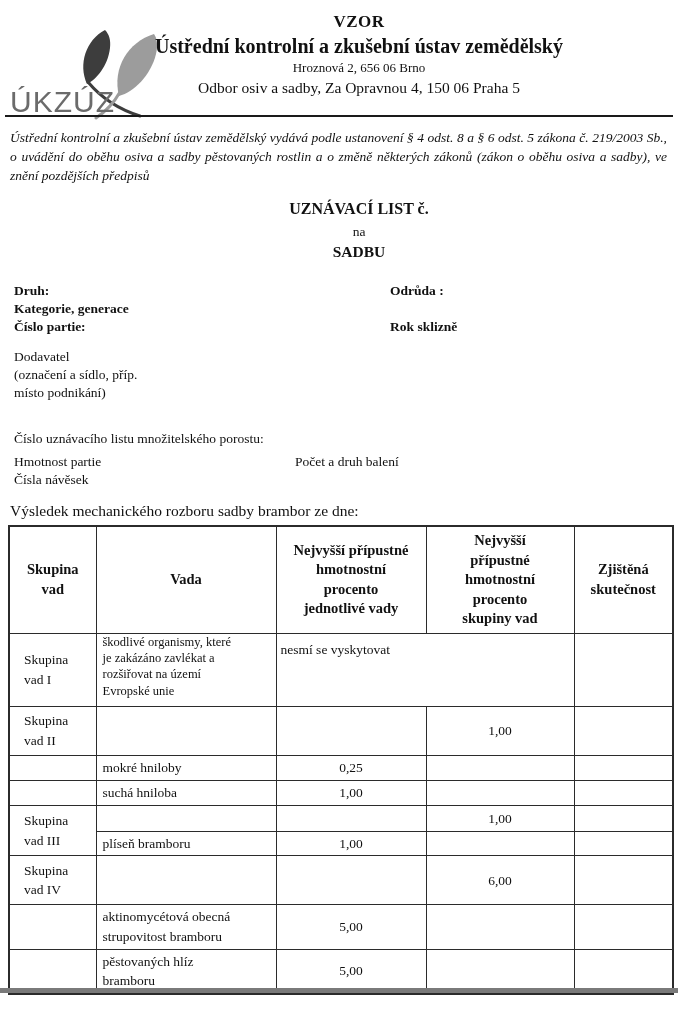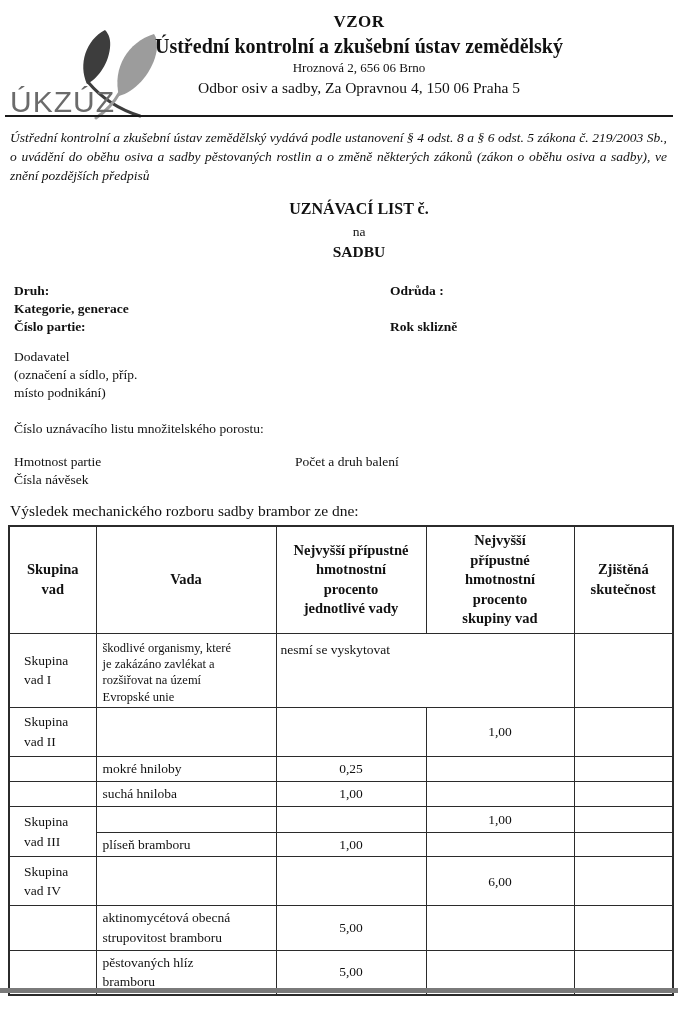--- a/index.html
+++ b/index.html
@@ -36,21 +36,21 @@
     border:1.5px solid #2b2b2b;overflow:hidden;
   }
   table.rozbor{border:2px solid #2b2b2b;}
   th{
     font-weight:bold;font-size:14.5px;text-align:center;vertical-align:middle;
     white-space:pre-line;line-height:1.35;padding:4px 2px;height:95px;
   }
   td{font-size:13.5px;padding:2px 6px;vertical-align:middle;line-height:1.45;}
   td.group{padding-left:14px;}
   td.vada{white-space:pre-line;}
-  td.vada-small{white-space:pre-line;font-size:12.5px;line-height:1.3;vertical-align:top;padding-top:6px;}
+  td.vada-small{white-space:pre-line;font-size:12.5px;line-height:1.3;vertical-align:top;padding-top:0;}
   td.num{text-align:center;}
   td.merged{vertical-align:top;padding-top:6px;padding-left:4px;}
   tr.rh1 td{height:64px;}
   tr.rh2 td{height:44px;}
   tr.rh3 td{height:20px;}
   tr.rh4 td{height:20px;}
   tr.rh5 td{height:21px;}
   tr.rh6 td{height:19px;}
   tr.rh7 td{height:44px;}
   tr.rh8 td{height:37px;}
@@ -88,21 +88,21 @@
   <div class="abs fld b lbl-left" style="top:282px">Druh:</div>
   <div class="abs fld b lbl-left" style="top:300px">Kategorie, generace</div>
   <div class="abs fld b lbl-left" style="top:318px">Číslo partie:</div>
   <div class="abs fld b lbl-right" style="top:282px">Odrůda :</div>
   <div class="abs fld b lbl-right" style="top:318px">Rok sklizně</div>
 
   <div class="abs fld lbl-left" style="top:348px">Dodavatel</div>
   <div class="abs fld lbl-left" style="top:366px">(označení a sídlo, příp.</div>
   <div class="abs fld lbl-left" style="top:384px">místo podnikání)</div>
 
-  <div class="abs fld lbl-left" style="top:420px">Číslo uznávacího listu množitelského porostu:</div>
+  <div class="abs fld lbl-left" style="top:430px">Číslo uznávacího listu množitelského porostu:</div>
 
   <div class="abs fld lbl-left" style="top:453px">Hmotnost partie</div>
   <div class="abs fld" style="top:453px;left:295px">Počet a druh balení</div>
   <div class="abs fld lbl-left" style="top:471px">Čísla návěsek</div>
 
   <div class="abs vysledek">Výsledek mechanického rozboru sadby brambor ze dne:</div>
 
   <table class="rozbor">
     <colgroup>
       <col style="width:87px">

